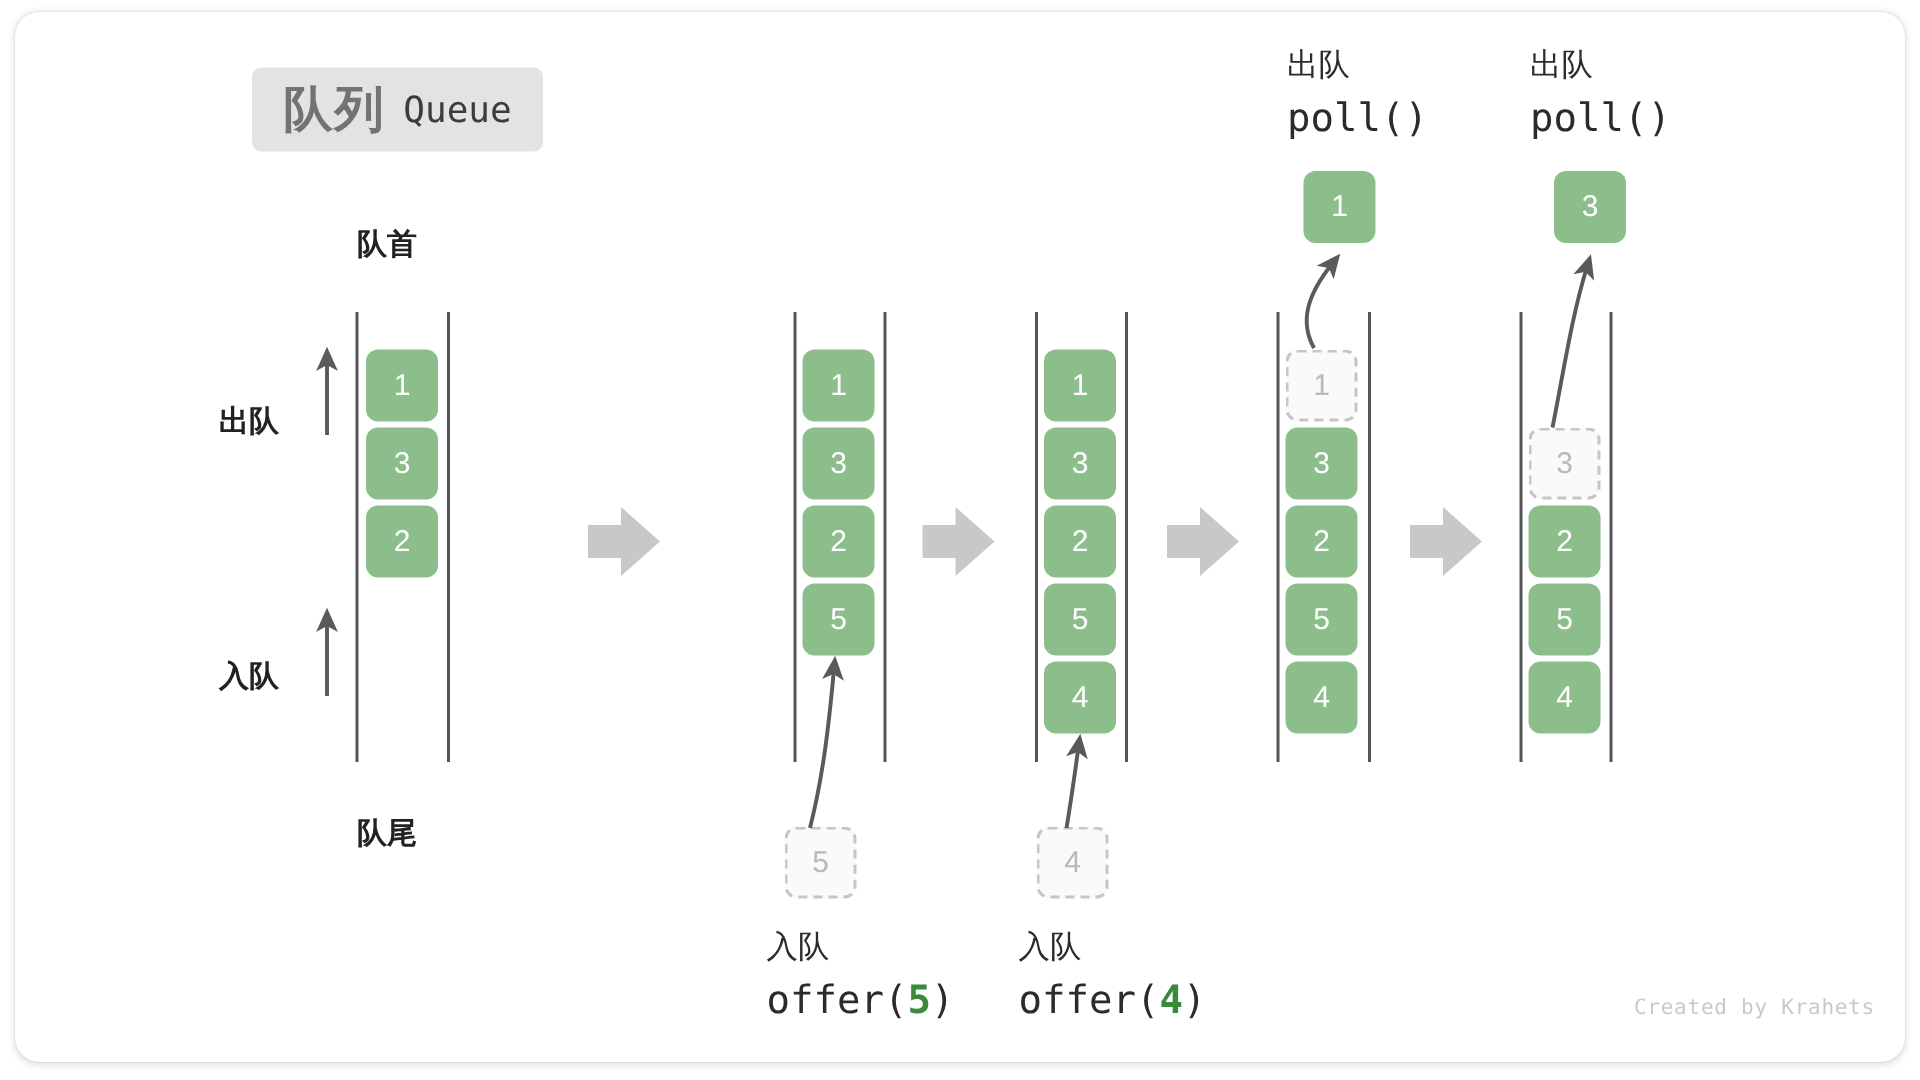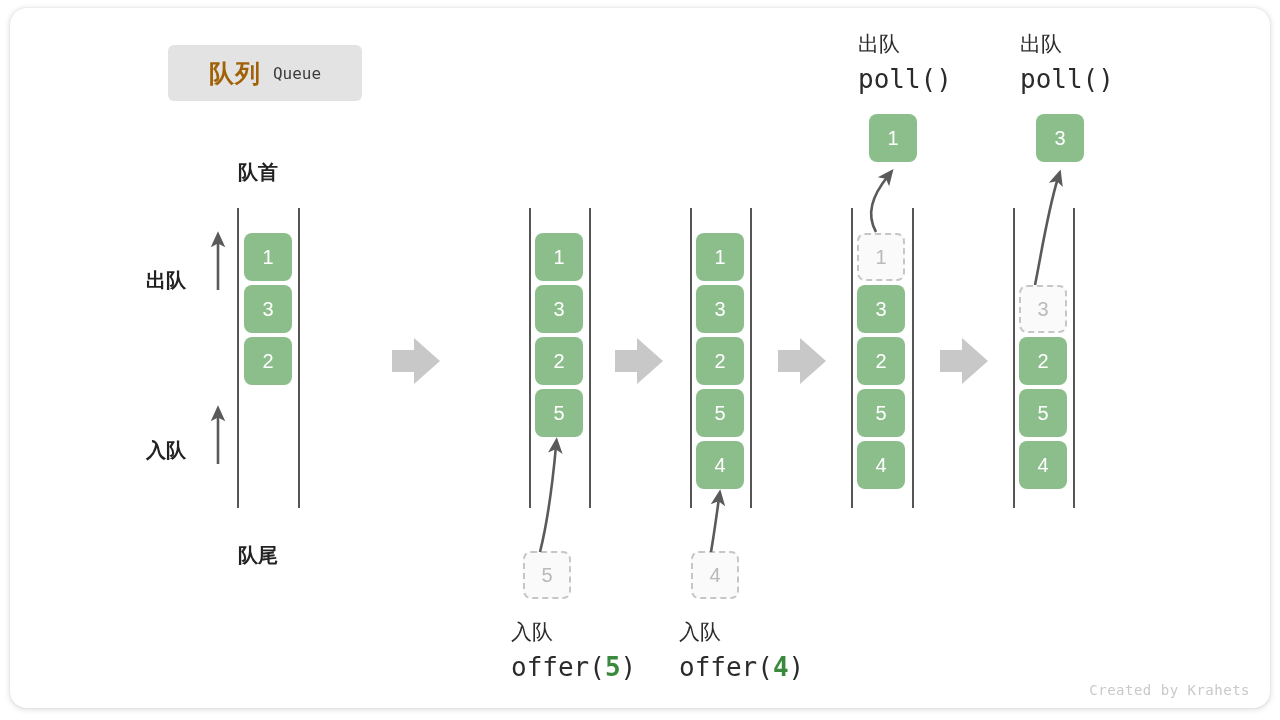--- a/index.html
+++ b/index.html
@@ -39,28 +39,28 @@
     top: 45px;
     width: 194px;
     height: 56px;
     background: #e3e3e3;
     border-radius: 6px;
     display: flex;
     align-items: center;
     justify-content: center;
   }
   #title-badge .cn {
-    font-size: 25px;
+    font-size: 33px;
     font-weight: bold;
-    color: #a16207;
+    color: #737373;
     letter-spacing: 1px;
   }
   #title-badge .en {
     font-family: "DejaVu Sans Mono", "Liberation Mono", monospace;
-    font-size: 16px;
+    font-size: 24px;
     color: #3c3c3c;
     margin-left: 12px;
   }
 
   
   .cn-bold {
     position: absolute;
     font-size: 20px;
     font-weight: bold;
     color: #222222;
@@ -117,39 +117,39 @@
     position: absolute;
     left: 0; top: 0;
     width: 1280px; height: 720px;
     pointer-events: none;
   }
 
   
   #credit {
     position: absolute;
     right: 30px;
-    bottom: 22px;
+    bottom: 40px;
     font-family: "DejaVu Sans Mono", "Liberation Mono", monospace;
     font-size: 14px;
     color: #c9c9c9;
     letter-spacing: 0.5px;
   }
 </style>
 </head>
 <body>
 
 <div id="card">
 <div id="stage">
 
   <div id="title-badge">
     <span class="cn">队列</span>
     <span class="en">Queue</span>
   </div>
 
-  <div class="cn-bold" style="left:238px; top:159px;">队首</div>
+  <div class="cn-bold" style="left:238px; top:149px;">队首</div>
   <div class="cn-bold" style="left:238px; top:542px;">队尾</div>
   <div class="cn-bold" style="left:146px; top:267px;">出队</div>
   <div class="cn-bold" style="left:146px; top:437px;">入队</div>
 
   <div class="rail" style="left:237px; top:208px; height:300px;"></div>
   <div class="rail" style="left:298px; top:208px; height:300px;"></div>
 
   <div class="cell" style="left:244px; top:233px;">1</div>
   <div class="cell" style="left:244px; top:285px;">3</div>
   <div class="cell" style="left:244px; top:337px;">2</div>

